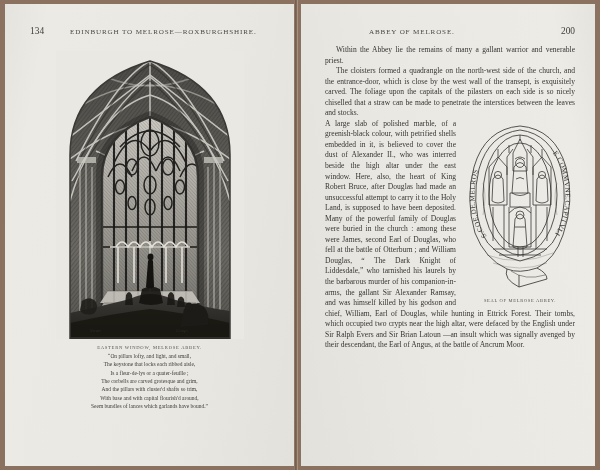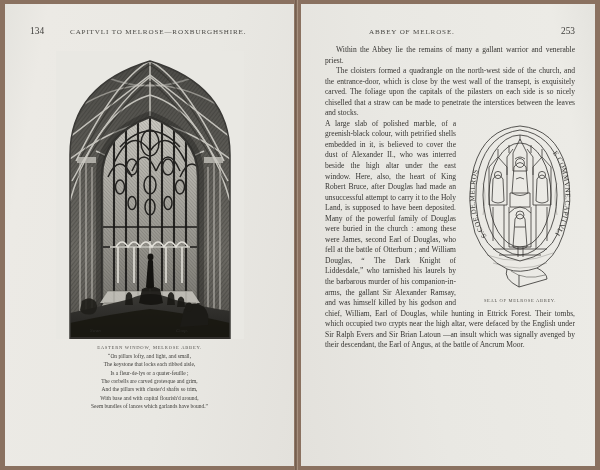--- a/index.html
+++ b/index.html
@@ -53,21 +53,21 @@
 </style>
 </head>
 <body>
 
 <div class="spread">
 
   <div class="page verso">
 
     <div class="hdr">
       <span class="num">134</span>
-      <span class="ttl">CAPITVLI TO MELROSE—ROXBURGHSHIRE.</span>
+      <span class="ttl">EDINBURGH TO MELROSE—ROXBURGHSHIRE.</span>
     </div>
 
     <div class="plate">
       <svg width="188" height="288" viewBox="0 0 188 288">
         <defs>
           <linearGradient id="glass" x1="0" y1="0" x2="0" y2="1">
             <stop offset="0%" stop-color="#cfcdc6"></stop>
             <stop offset="55%" stop-color="#9d9b94"></stop>
             <stop offset="100%" stop-color="#6f6d67"></stop>
           </linearGradient>
@@ -237,21 +237,21 @@
     </div>
 
   </div>
 
   <div class="gutter"></div>
 
   <div class="page recto">
 
     <div class="hdr">
       <span class="ttl">ABBEY OF MELROSE.</span>
-      <span class="num">253</span>
+      <span class="num">200</span>
     </div>
 
     <div class="body">
 
       <p class="ind">Within the Abbey lie the remains of many a gallant warrior and venerable priest.</p>
       <p class="ind">The cloisters formed a quadrangle on the north-west side of the church, and the entrance-door, which is close by the west wall of the transept, is exquisitely carved. The foliage upon the capitals of the pilasters on each side is so nicely chiselled that a straw can be made to penetrate the interstices between the leaves and stocks.</p>
 
       <div class="sealfig">
         <svg width="114" height="168" viewBox="0 0 114 168">
           <g class="ink" stroke-width="0.85" stroke-linejoin="round">

